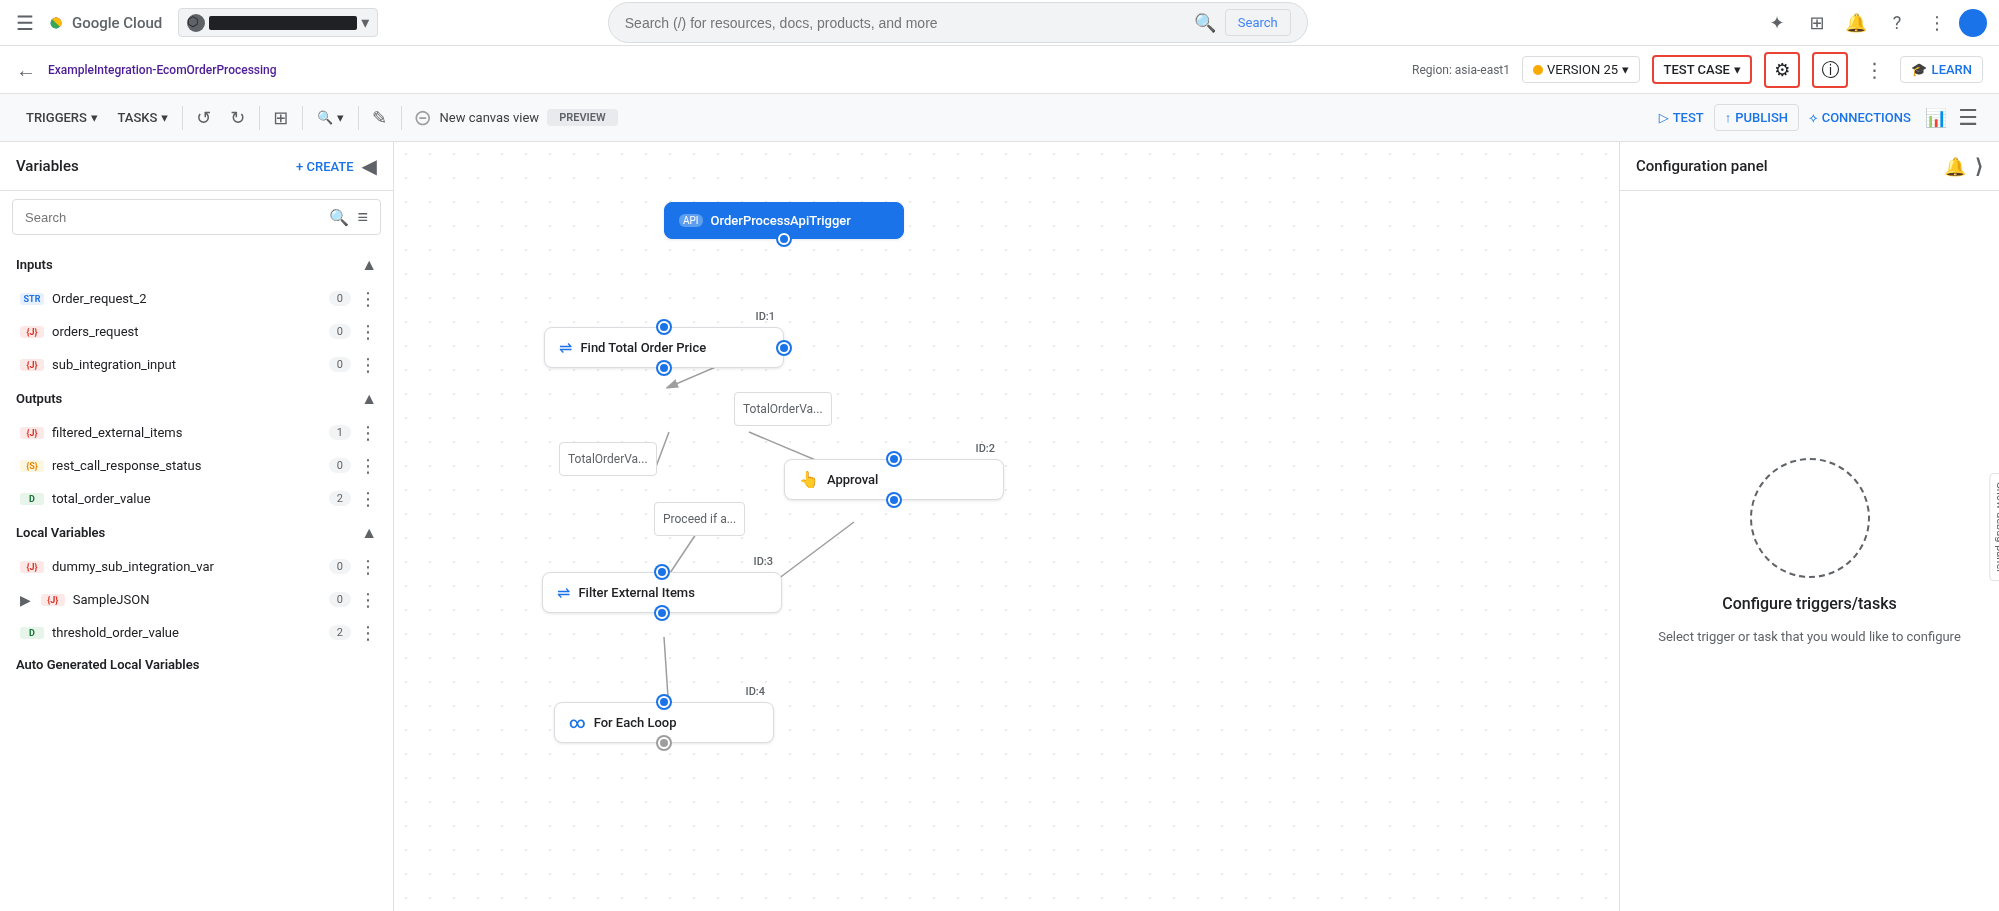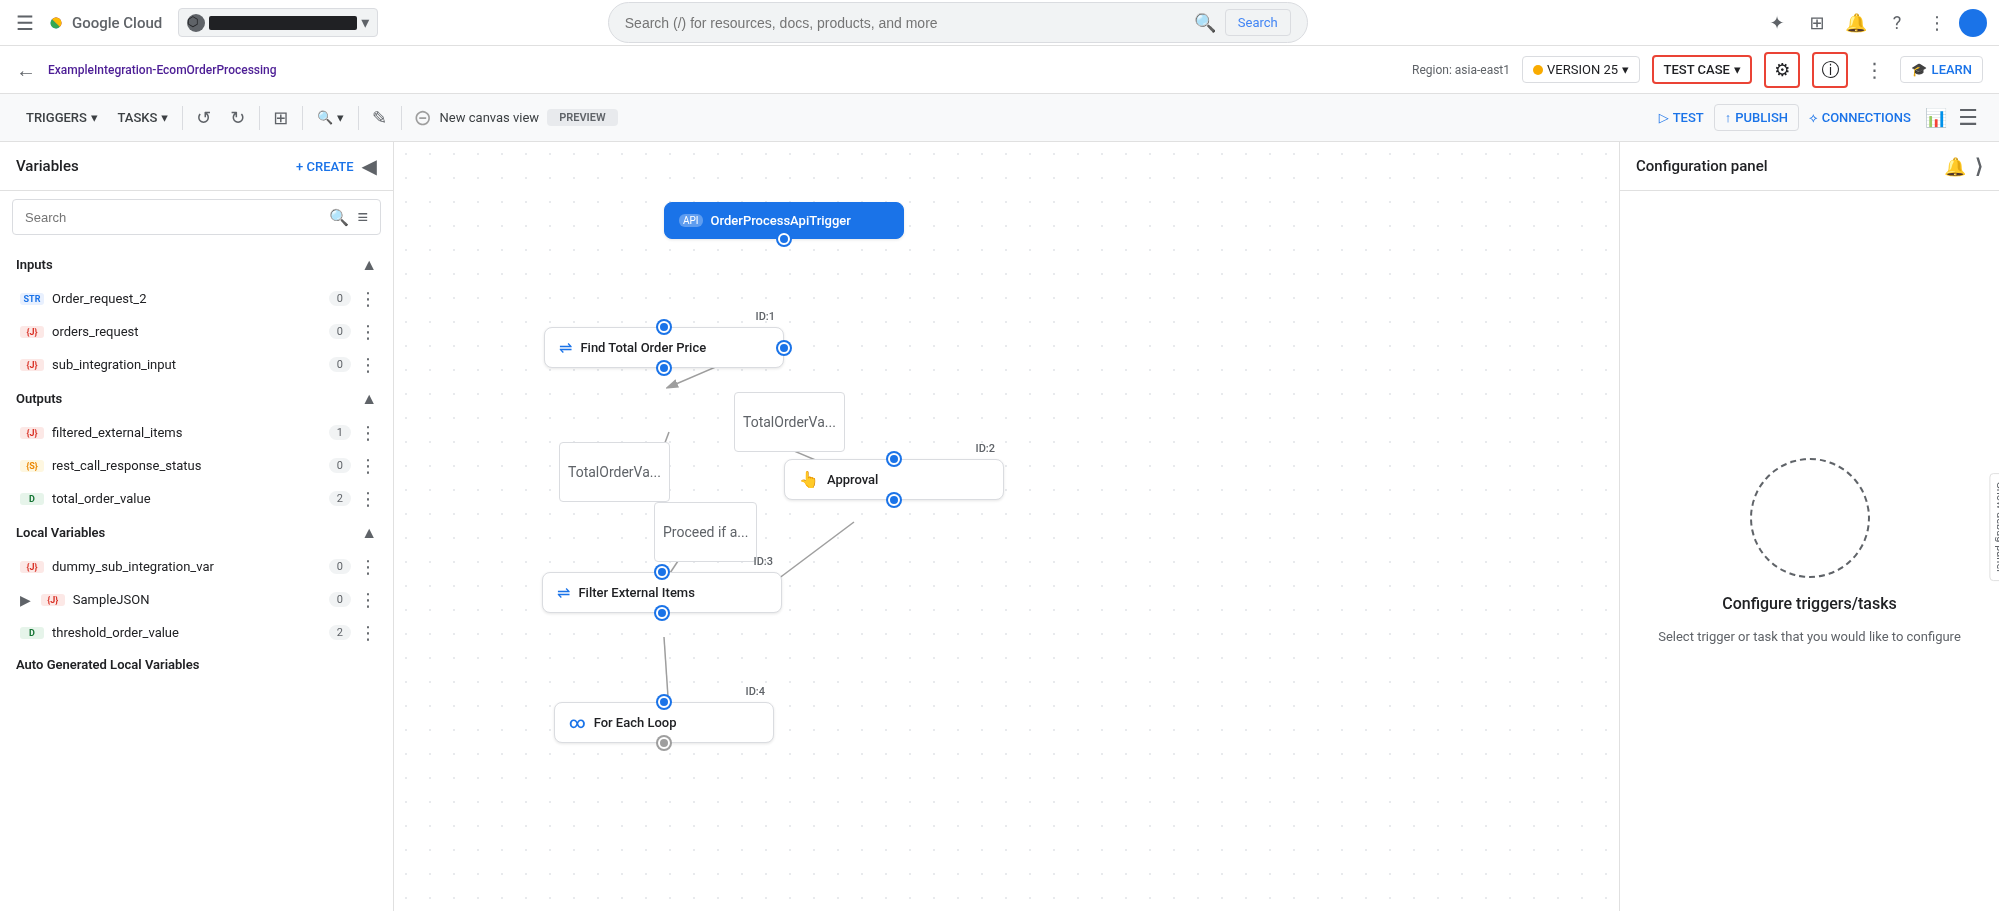--- a/index.html
+++ b/index.html
@@ -247,22 +247,22 @@
     .dot-bottom { bottom: -7px; left: 50%; transform: translateX(-50%); }
     .dot-top { top: -7px; left: 50%; transform: translateX(-50%); }
     .dot-right { right: -7px; top: 50%; transform: translateY(-50%); }
 
     
     .edge-label {
       position: absolute;
       background: #fff;
       border: 1px solid #dadce0;
       border-radius: 4px;
-      padding: 21px 8px;
-      font-size: 14px;
+      padding: 9px 8px;
+      font-size: 12px;
       color: #5f6368;
       white-space: nowrap;
     }
 
     
     .flow-svg {
       position: absolute;
       top: 0; left: 0;
       width: 100%; height: 100%;
       pointer-events: none;

